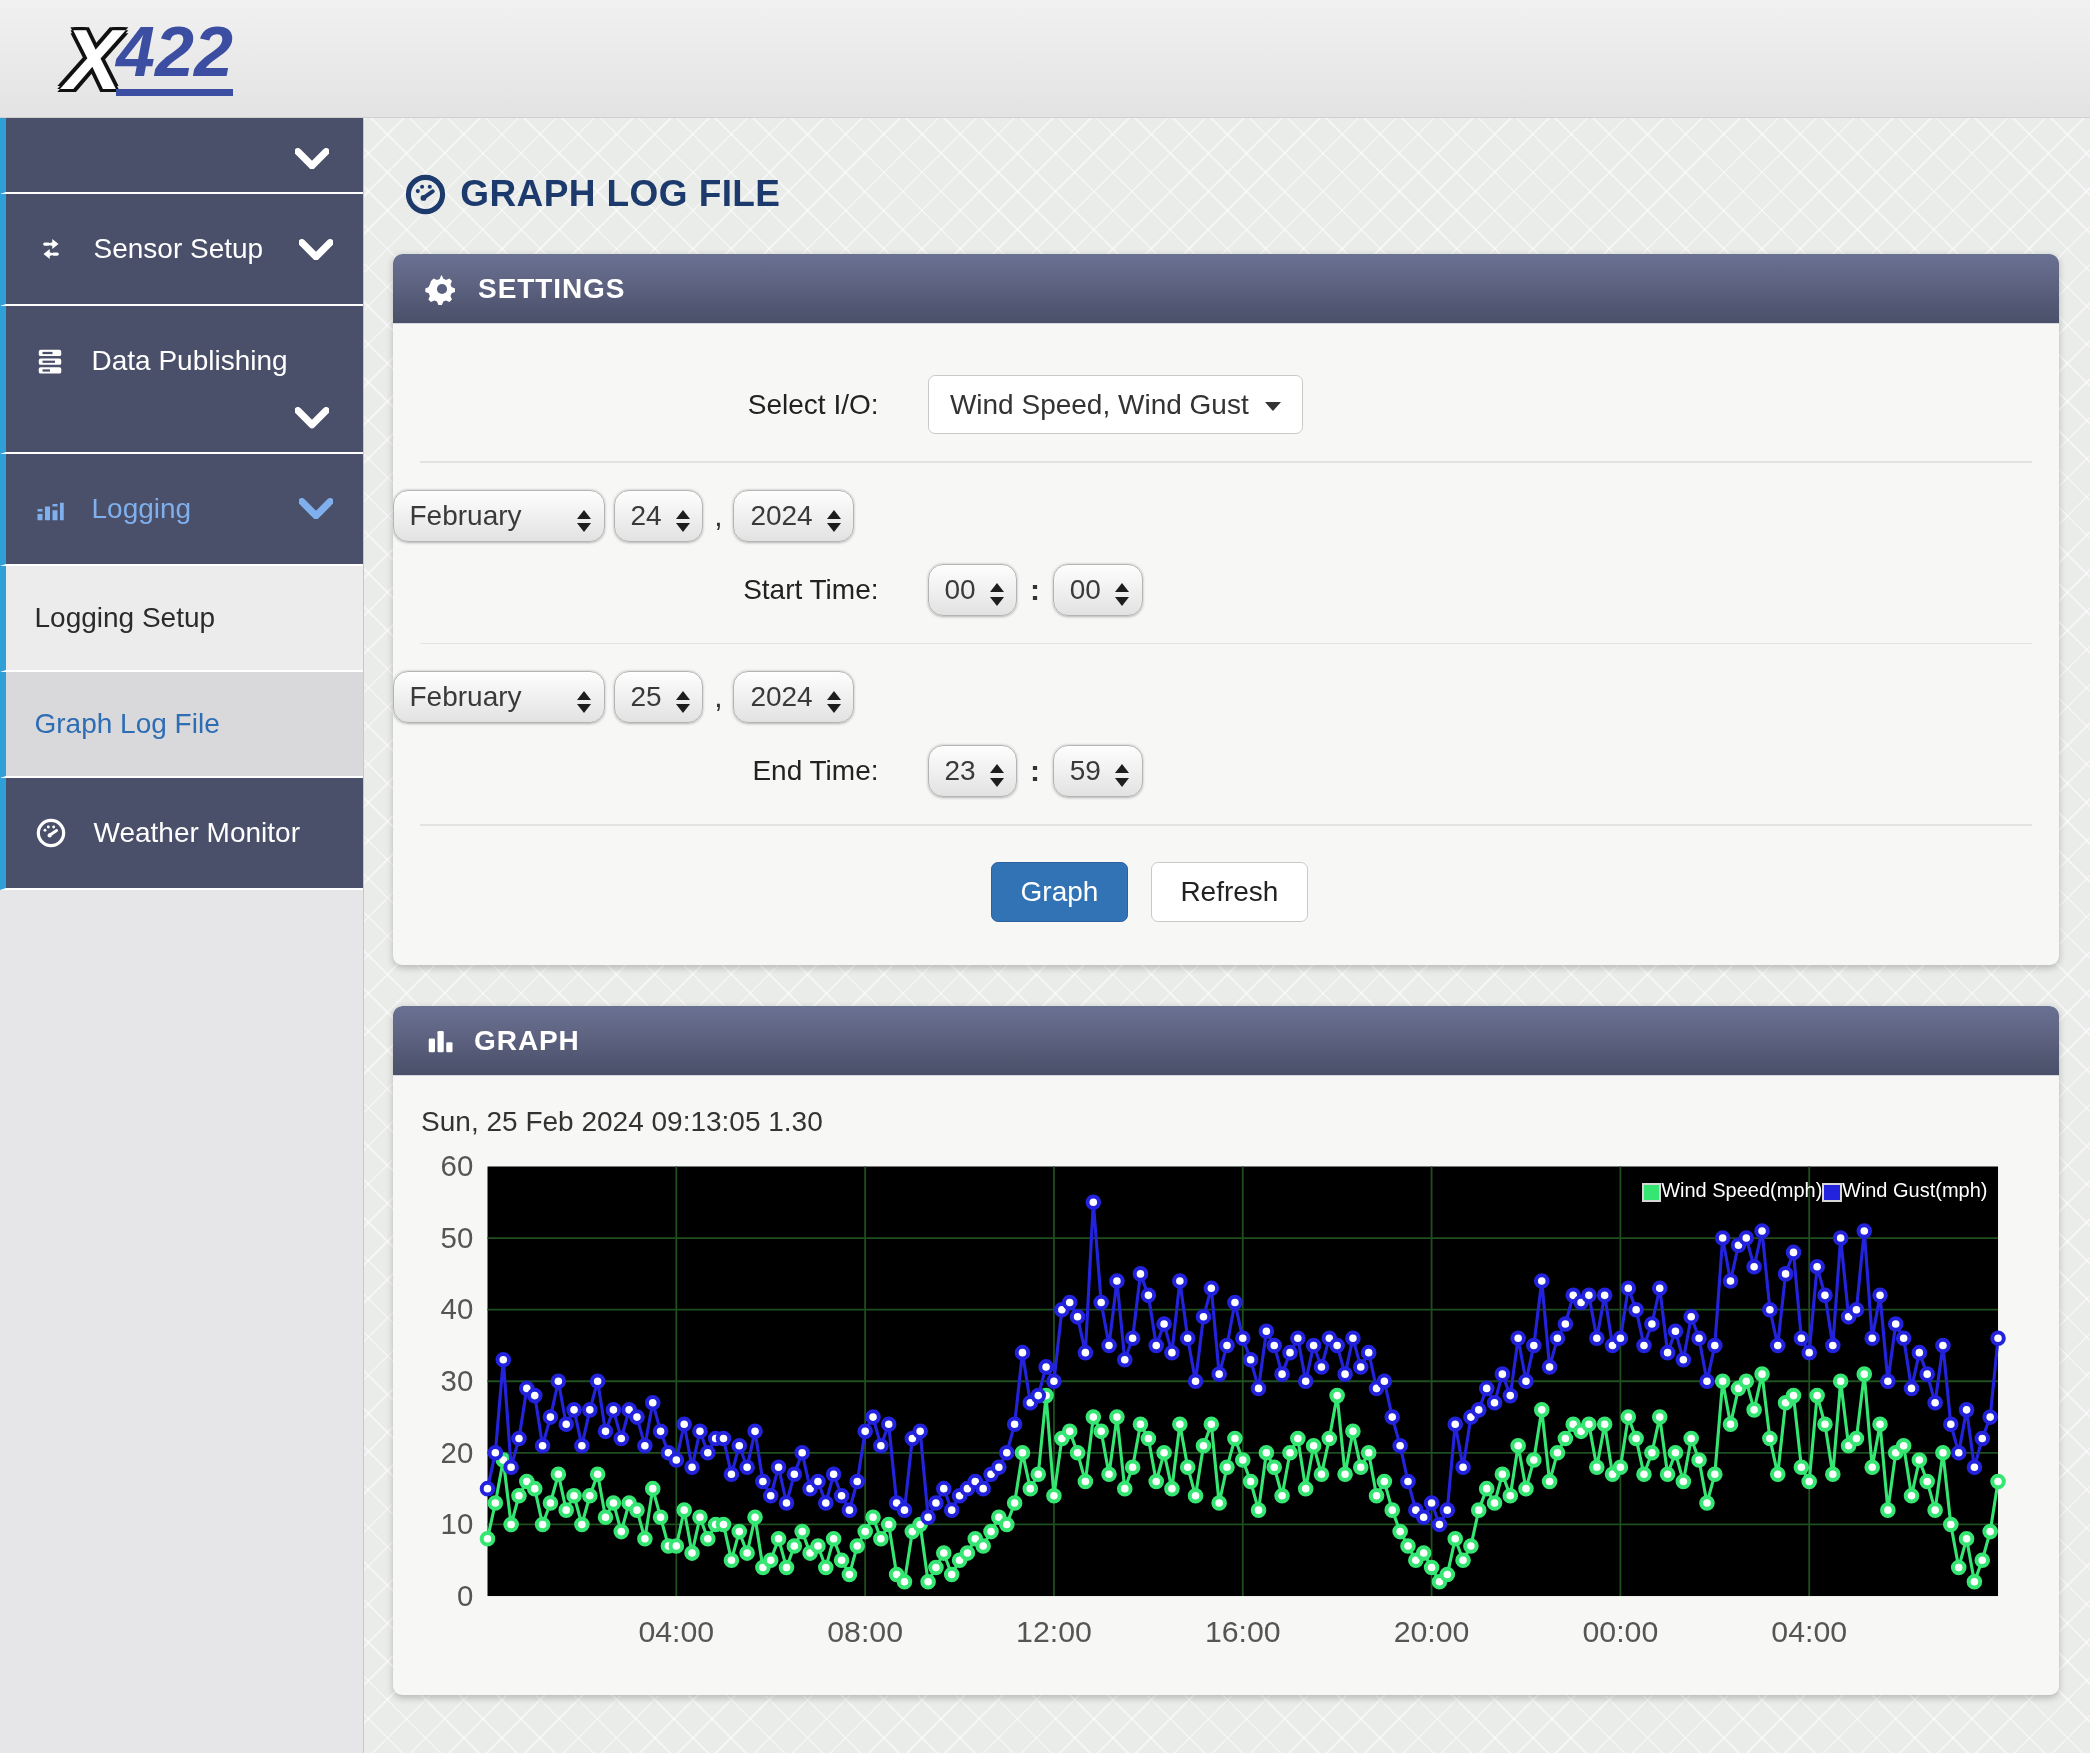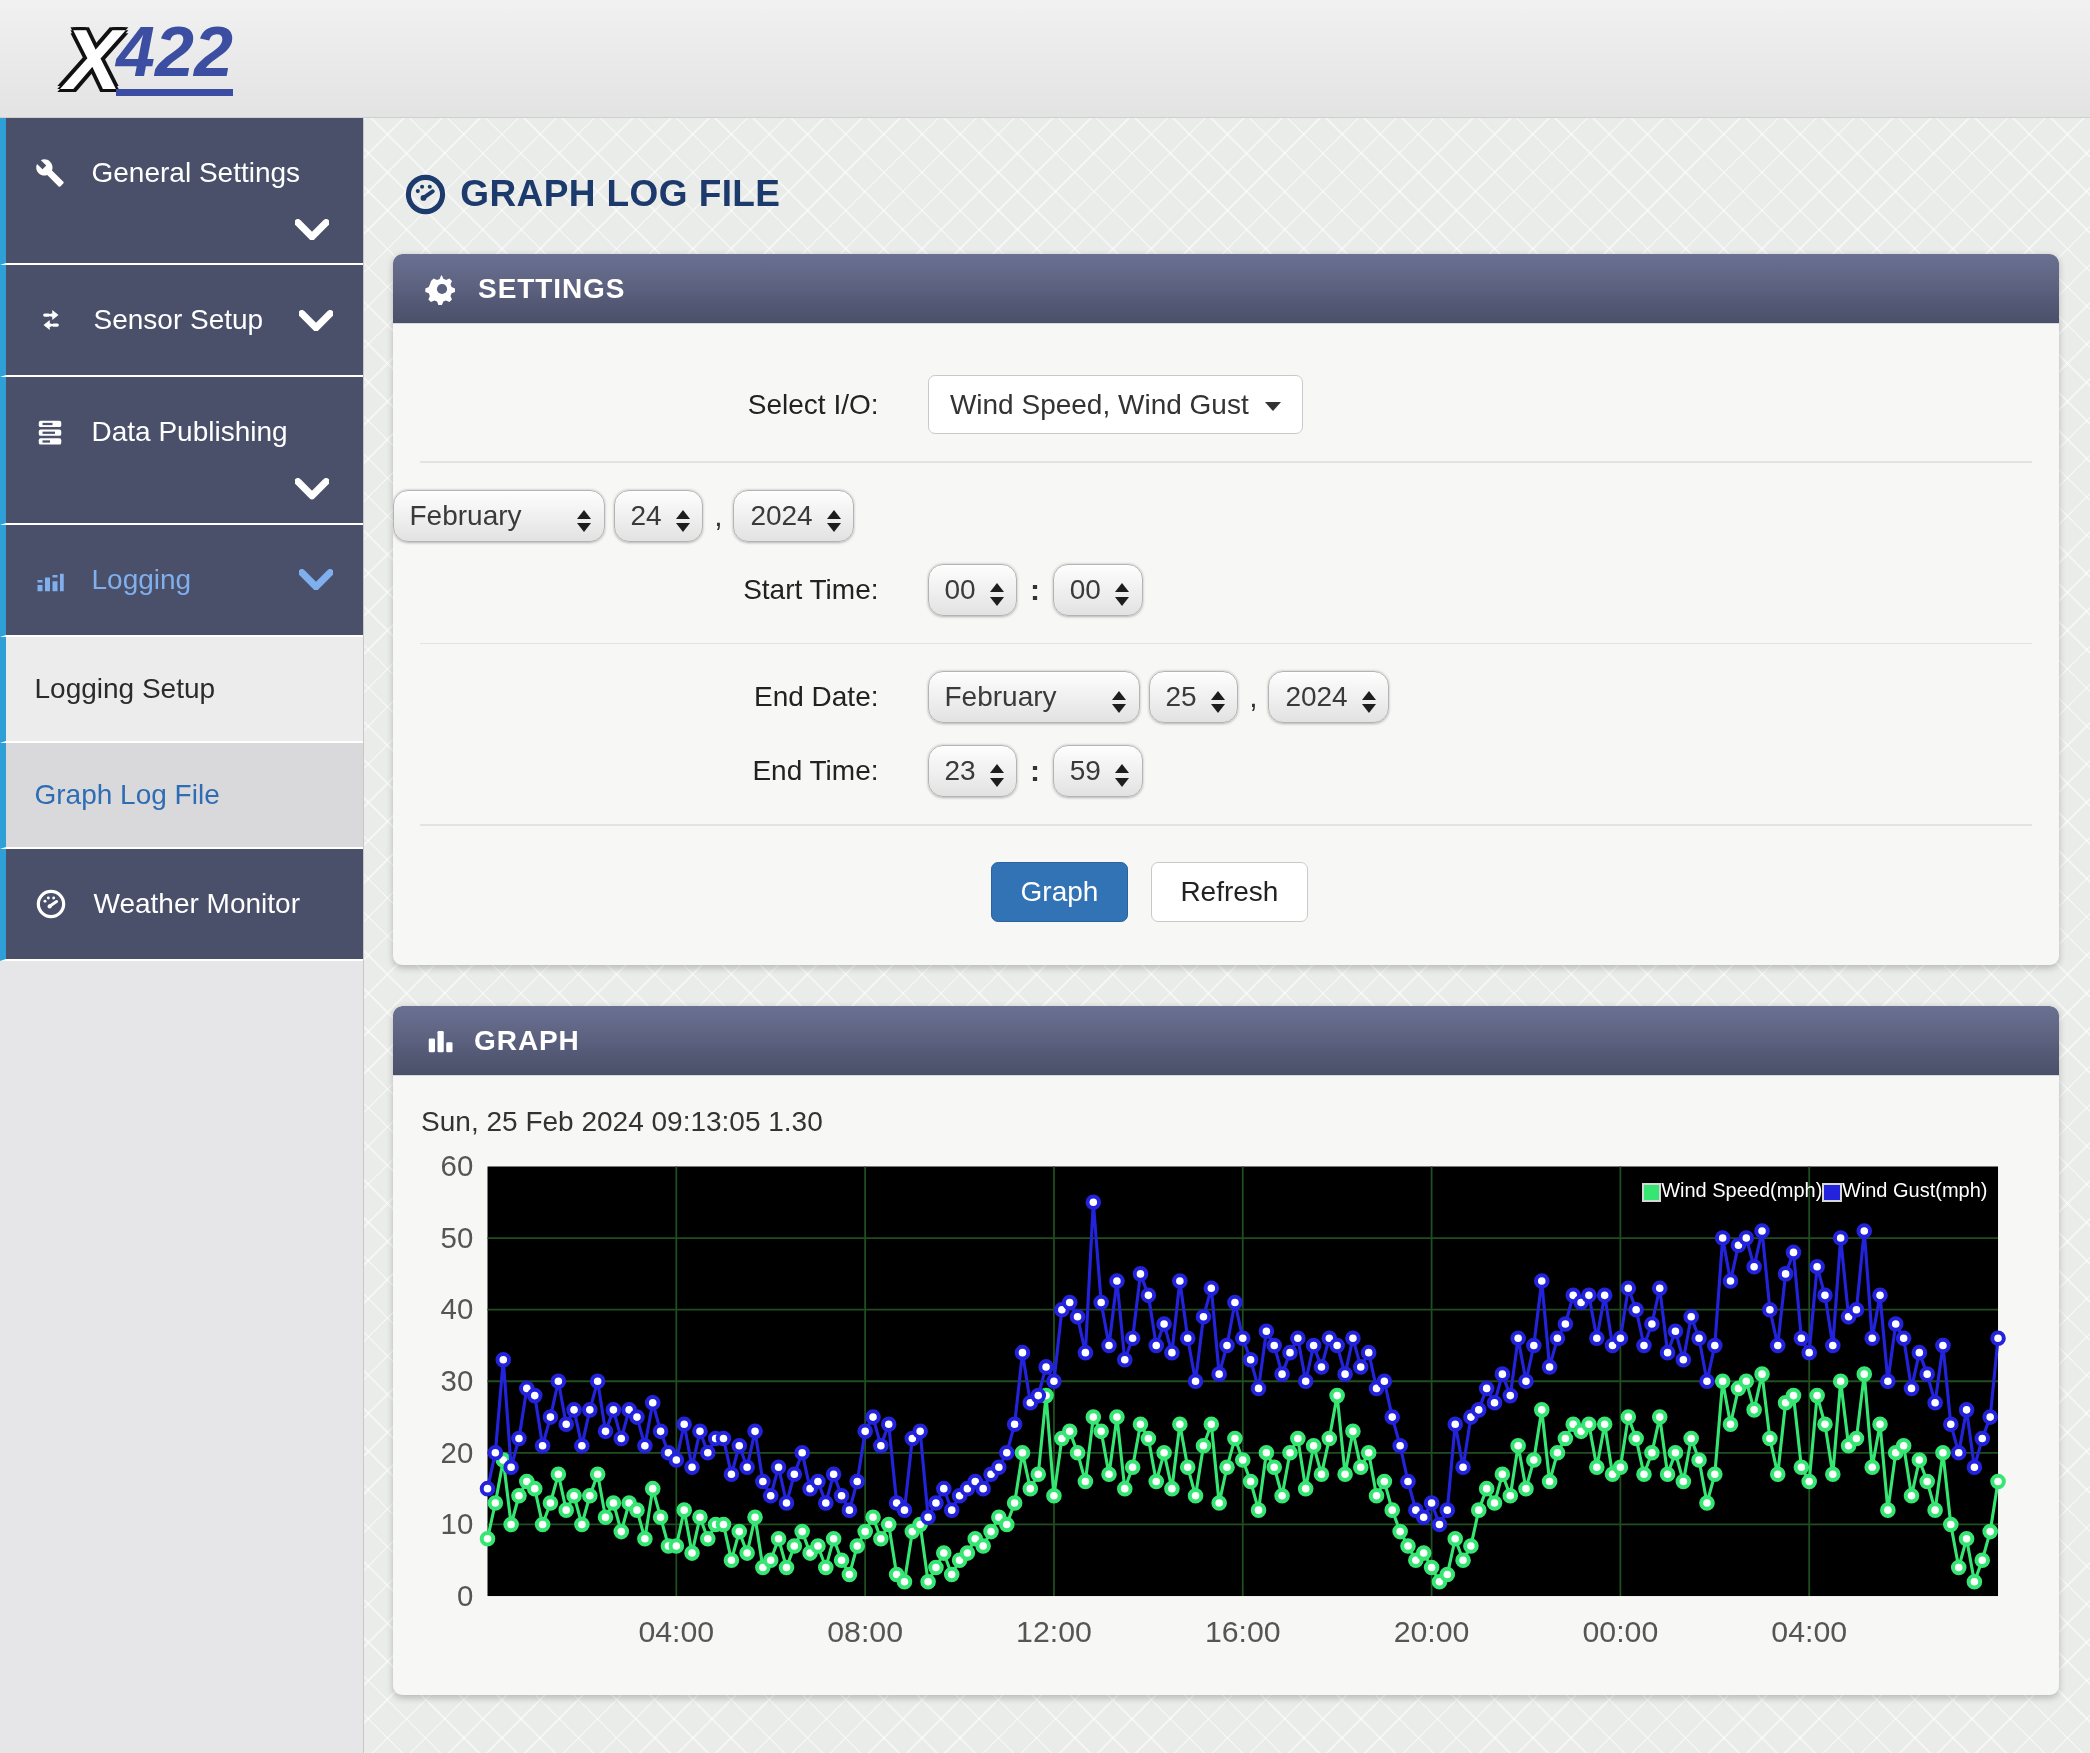--- a/index.html
+++ b/index.html
@@ -85,28 +85,20 @@
     <span class="logo-x">X</span>
     <span class="logo-422">422</span>
   </div>
 </div>
 
 <div class="shell">
 
   <div class="sidebar">
 
     <div class="nav-item nav-tall">
-      <div class="nav-row">
-        <span class="icon">
-          <svg width="30" height="30" viewBox="0 0 24 24" fill="#fff">
-              <path d="M22.7 19l-9.1-9.1c.9-2.3.4-5-1.5-6.9-2-2-5-2.4-7.4-1.3L9 6 6 9 1.6 4.7C.4 7.1.9 10.1 2.9 12.1c1.9 1.9 4.6 2.4 6.9 1.5l9.1 9.1c.4.4 1 .4 1.4 0l2.3-2.3c.5-.4.5-1 .1-1.4z"></path>
-            </svg>
-        </span>
-        <span>General Settings</span>
-      </div>
       <div class="chev-row">
         <span class="icon">
           <svg width="34" height="21.4" viewBox="0 0 24 14">
               <polyline points="2,2 12,12 22,2" fill="none" stroke="#fff" stroke-width="5" stroke-linecap="round" stroke-linejoin="round"></polyline>
             </svg>
         </span>
       </div>
     </div>
 
     <div class="nav-item nav-inline">
@@ -284,21 +276,20 @@
                   <i class="up"></i>
                   <i class="dn"></i>
                 </span>
             </span>
           </div>
         </div>
 
         <div class="divider"></div>
 
         <div class="frow">
-          <div class="flabel">End Date:</div>
           <div class="fctrl">
             <span class="sel" style="min-width:212px;justify-content:space-between">
               <span>February</span>
               <span class="spin">
                   <i class="up"></i>
                   <i class="dn"></i>
                 </span>
             </span>
             <span class="sel">
               <span>25</span>

